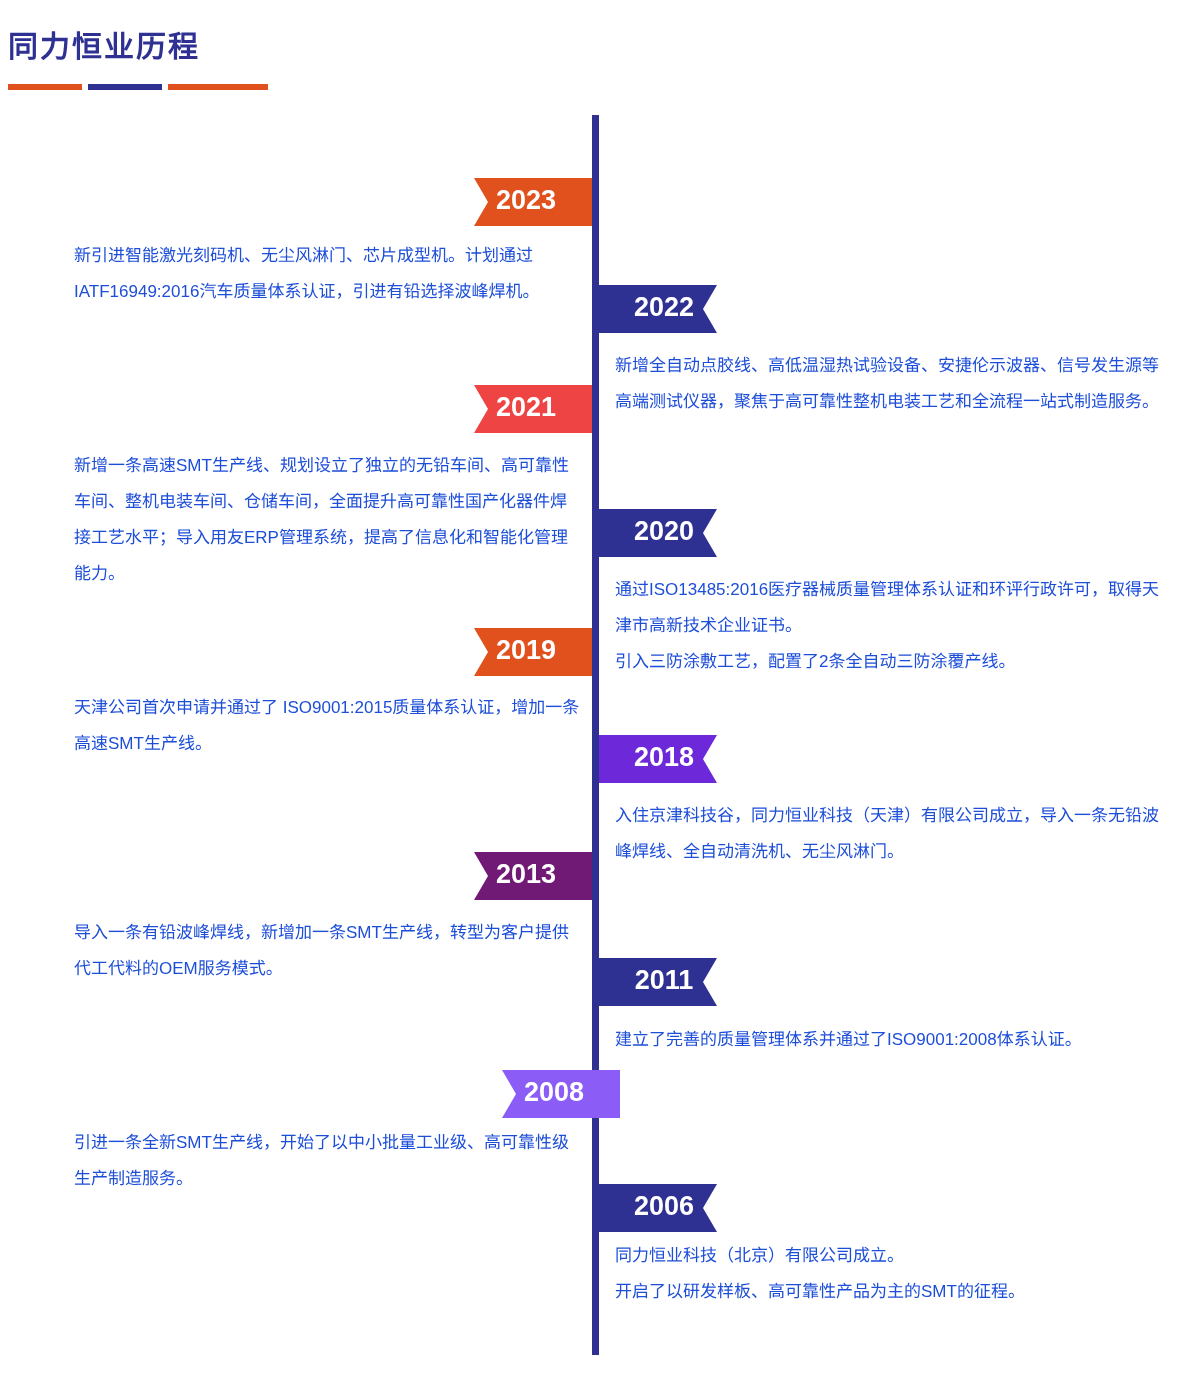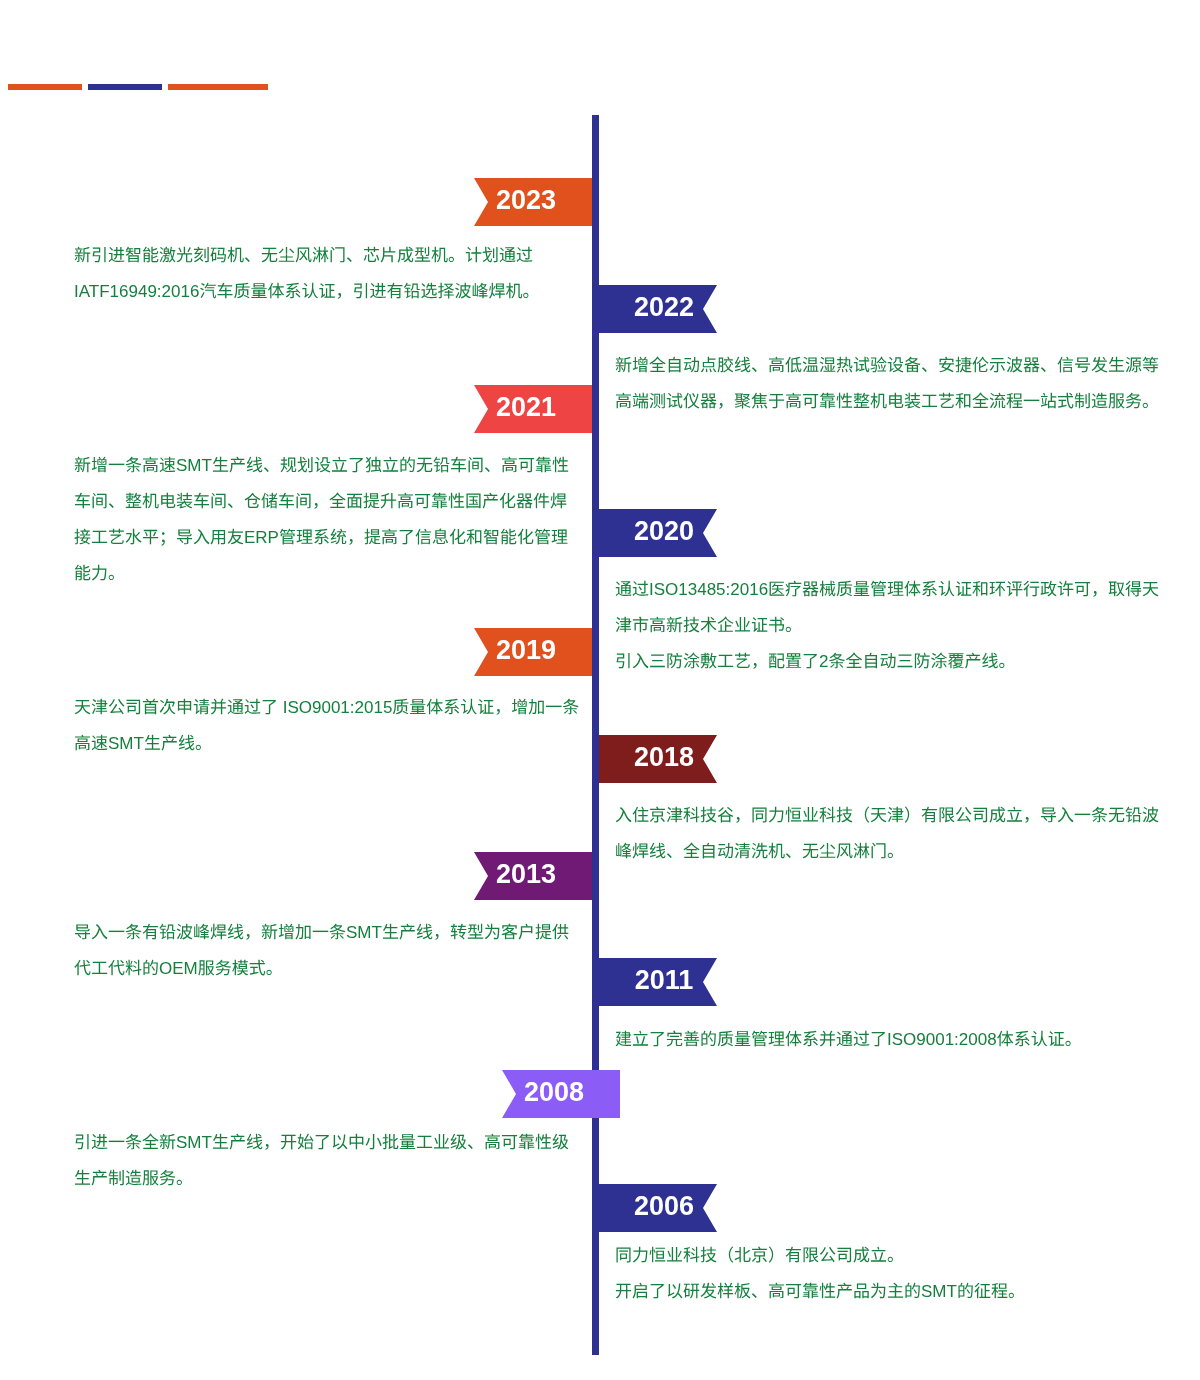--- a/index.html
+++ b/index.html
@@ -84,38 +84,39 @@
     padding-left: 12px;
     background: #2e3191;
     clip-path: polygon(0 0, 100% 0, calc(100% - 14px) 50%, 100% 100%, 0 100%);
   }
 
   
   .entry-text {
     position: absolute;
     font-size: 17px;
     line-height: 36px;
-    color: #15803d;
+    color: #1d4ed8;
     white-space: pre-line;
   }
   .text-left {
     right: 618px;
     text-align: left;
     width: 508px;
   }
   .text-right {
     left: 615px;
     text-align: left;
     width: 560px;
   }
 </style>
 </head>
 <body>
 
 <div class="header">
+  <div class="header-title">同力恒业历程</div>
   <div class="rule-group">
     <div class="rule-seg rule-a"></div>
     <div class="rule-seg rule-b"></div>
     <div class="rule-seg rule-c"></div>
   </div>
 </div>
 
 <div class="axis"></div>
 
 <div id="timeline-root">
@@ -123,21 +124,21 @@
     <div class="entry-text text-left" style="top: 238px;">新引进智能激光刻码机、无尘风淋门、芯片成型机。计划通过IATF16949:2016汽车质量体系认证，引进有铅选择波峰焊机。</div>
     <div class="year-chip year-right" style="top: 285px; left: 599px; background: rgb(46, 49, 145);">2022</div>
     <div class="entry-text text-right" style="top: 348px;">新增全自动点胶线、高低温湿热试验设备、安捷伦示波器、信号发生源等高端测试仪器，聚焦于高可靠性整机电装工艺和全流程一站式制造服务。</div>
     <div class="year-chip year-left" style="top: 385px; right: 608px; background: #ef4444;">2021</div>
     <div class="entry-text text-left" style="top: 448px;">新增一条高速SMT生产线、规划设立了独立的无铅车间、高可靠性车间、整机电装车间、仓储车间，全面提升高可靠性国产化器件焊接工艺水平；导入用友ERP管理系统，提高了信息化和智能化管理能力。</div>
     <div class="year-chip year-right" style="top: 509px; left: 599px; background: rgb(46, 49, 145);">2020</div>
     <div class="entry-text text-right" style="top: 572px;">通过ISO13485:2016医疗器械质量管理体系认证和环评行政许可，取得天津市高新技术企业证书。
 引入三防涂敷工艺，配置了2条全自动三防涂覆产线。</div>
     <div class="year-chip year-left" style="top: 628px; right: 608px; background: rgb(224, 81, 29);">2019</div>
     <div class="entry-text text-left" style="top: 690px;">天津公司首次申请并通过了 ISO9001:2015质量体系认证，增加一条高速SMT生产线。</div>
-    <div class="year-chip year-right" style="top: 735px; left: 599px; background: #7f1d1d;">2018</div>
+    <div class="year-chip year-right" style="top: 735px; left: 599px; background: #6d28d9;">2018</div>
     <div class="entry-text text-right" style="top: 798px;">入住京津科技谷，同力恒业科技（天津）有限公司成立，导入一条无铅波峰焊线、全自动清洗机、无尘风淋门。</div>
     <div class="year-chip year-left" style="top: 852px; right: 608px; background: #701a75;">2013</div>
     <div class="entry-text text-left" style="top: 915px;">导入一条有铅波峰焊线，新增加一条SMT生产线，转型为客户提供代工代料的OEM服务模式。</div>
     <div class="year-chip year-right" style="top: 958px; left: 599px; background: rgb(46, 49, 145);">2011</div>
     <div class="entry-text text-right" style="top: 1022px;">建立了完善的质量管理体系并通过了ISO9001:2008体系认证。</div>
     <div class="year-chip year-left" style="top: 1070px; right: 580px; background: #8b5cf6;">2008</div>
     <div class="entry-text text-left" style="top: 1125px;">引进一条全新SMT生产线，开始了以中小批量工业级、高可靠性级生产制造服务。</div>
     <div class="year-chip year-right" style="top: 1184px; left: 599px; background: rgb(46, 49, 145);">2006</div>
     <div class="entry-text text-right" style="top: 1238px;">同力恒业科技（北京）有限公司成立。
 开启了以研发样板、高可靠性产品为主的SMT的征程。</div>

